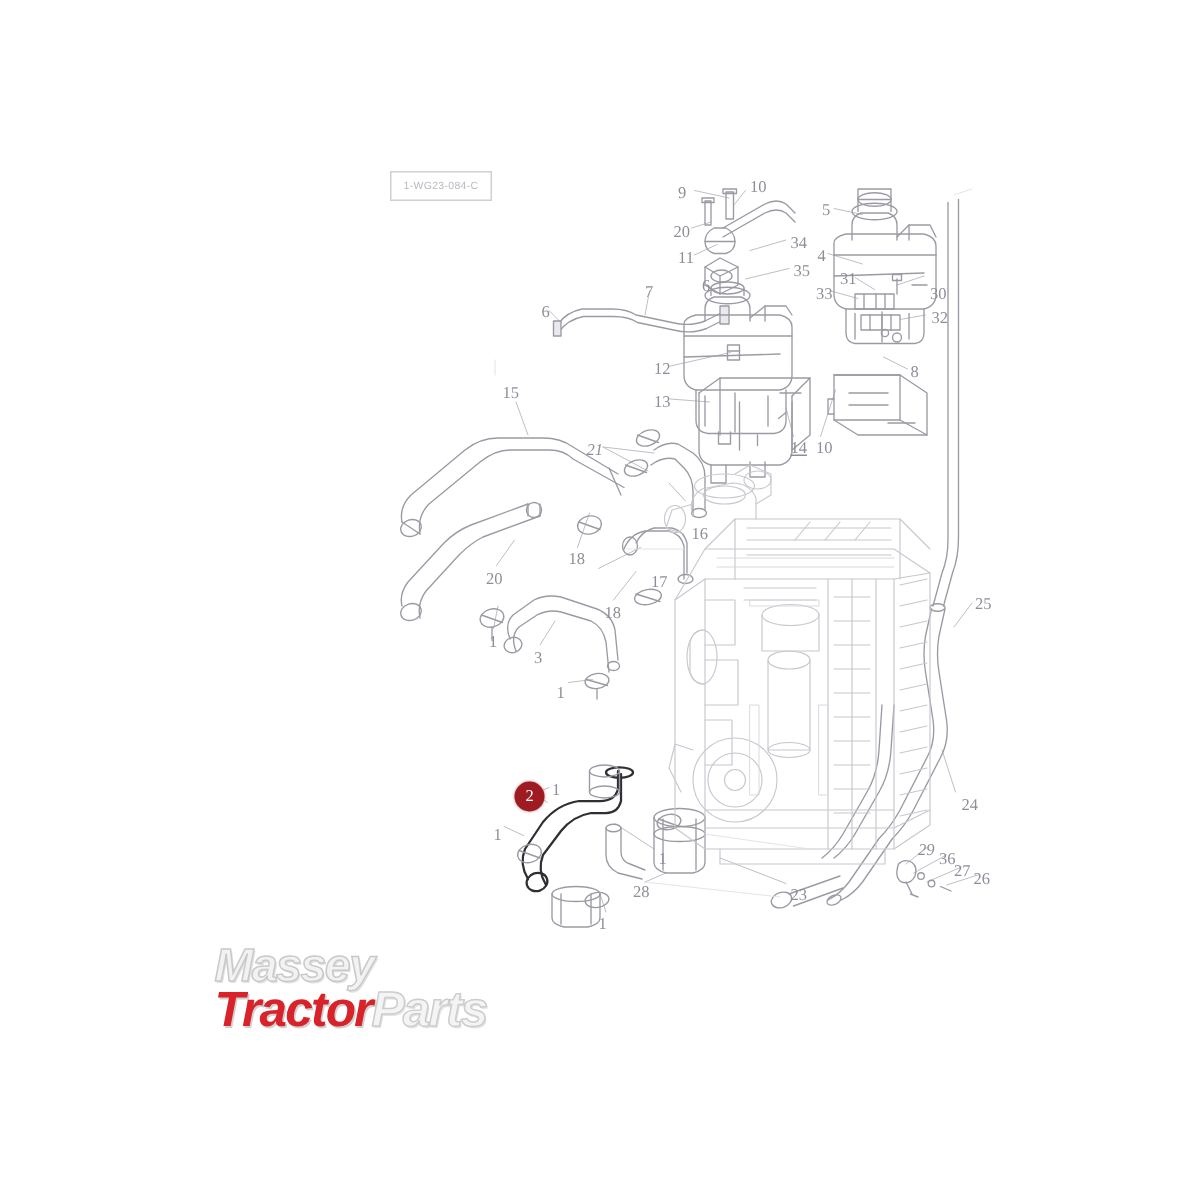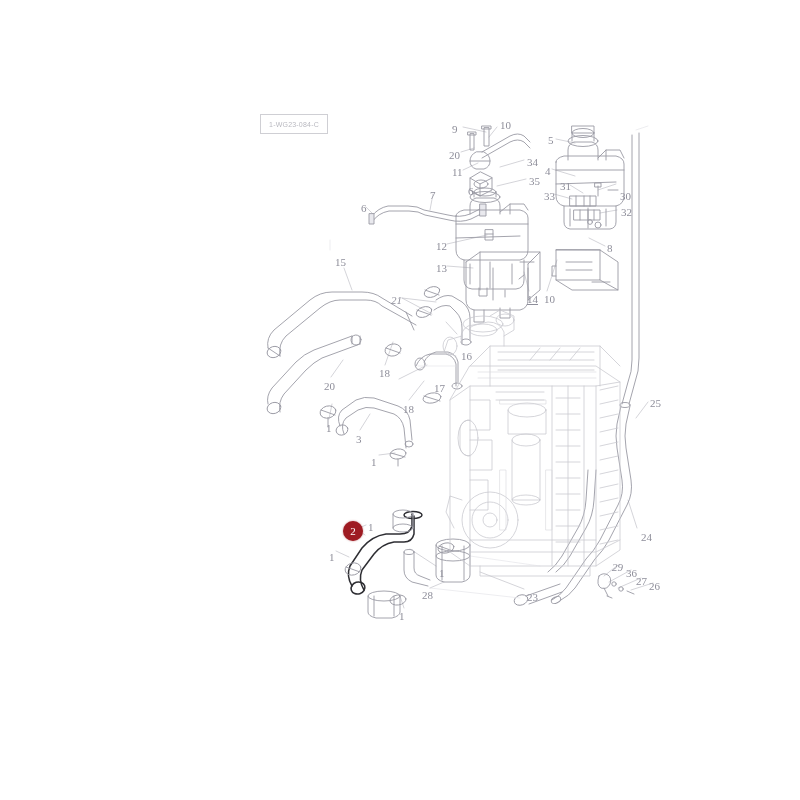--- a/index.html
+++ b/index.html
@@ -477,14 +477,18 @@
       <div class="callout" style="left: 399px; top: 611px;">1</div>
       <div class="callout" style="left: 527px; top: 592px;">23</div>
       <div class="callout" style="left: 612px; top: 562px; font-style: italic;">29</div>
       <div class="callout" style="left: 626px; top: 568px;">36</div>
       <div class="callout" style="left: 636px; top: 576px;">27</div>
       <div class="callout" style="left: 649px; top: 581px;">26</div>
     </div>
 
   <div class="badge" style="left:343px; top:521px;">2</div>
 
+  <div class="watermark">
+    <div class="wm-line wm-massey">Massey</div>
+    <div class="wm-line wm-second"><span class="wm-tractor">Tractor</span><span class="wm-parts">Parts</span></div>
+  </div>
 
 </div>
 
 </body></html>

